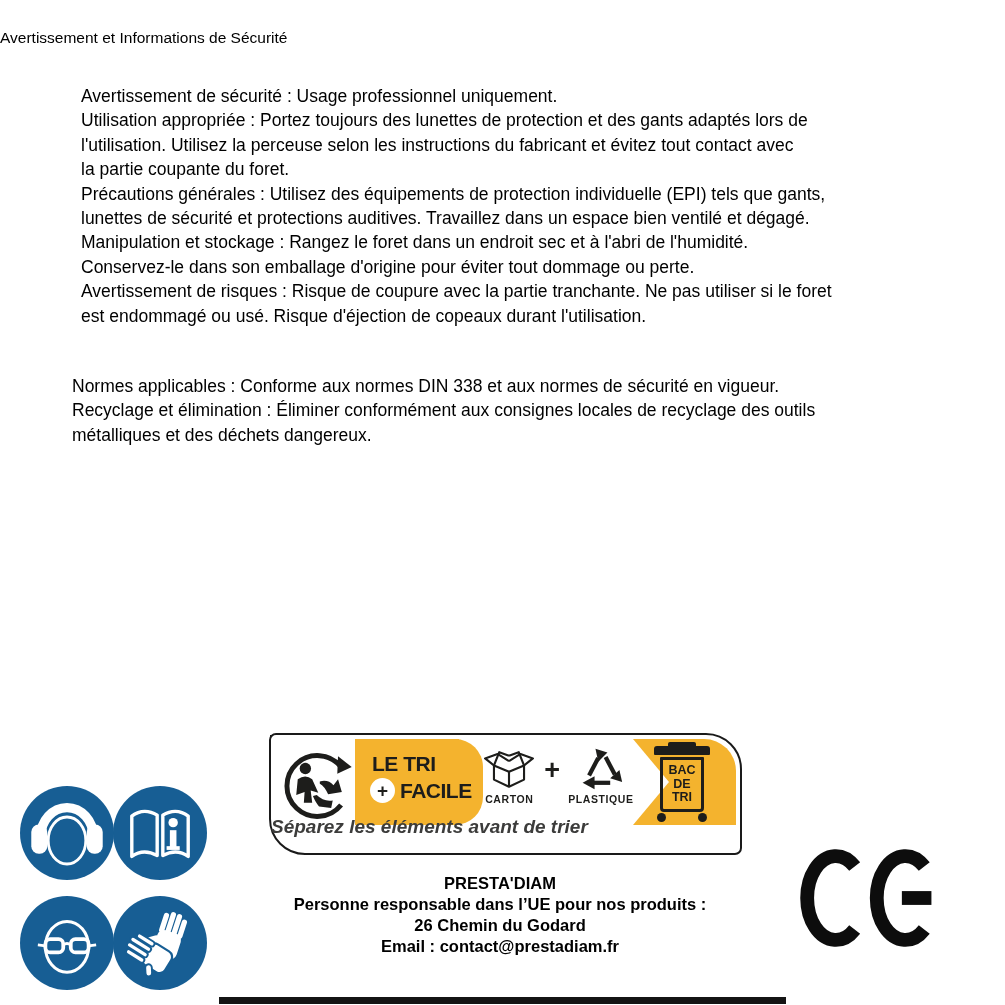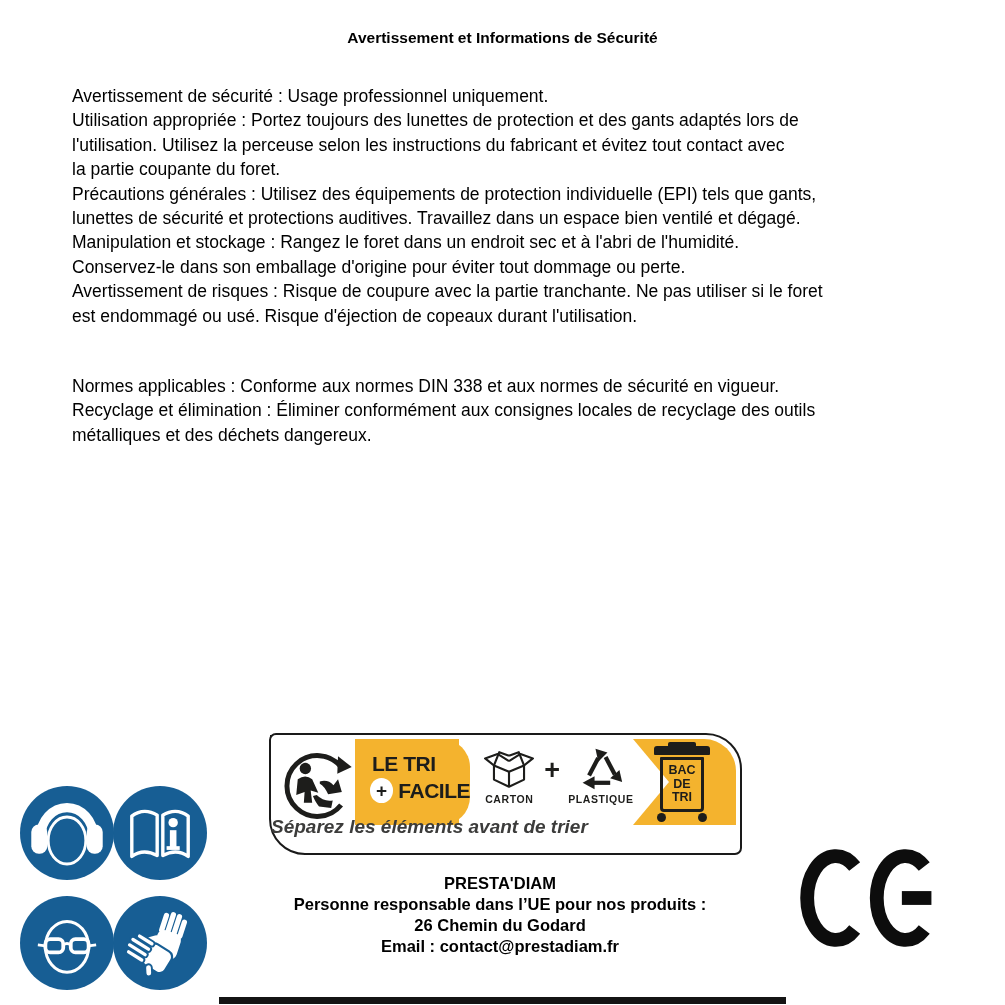--- a/index.html
+++ b/index.html
@@ -3,27 +3,27 @@
 <meta charset="utf-8">
 <style>
   * { margin:0; padding:0; box-sizing:border-box; }
   html,body { background:#ffffff; }
   #page {
     position:relative; width:1005px; height:1005px; background:#ffffff;
     font-family:"Liberation Sans", sans-serif; color:#000; overflow:hidden;
   }
   .title {
     position:absolute; top:29px; left:0; width:100%;
-    text-align:center; font-size:15.5px; font-weight:bold;
+    font-size:15.5px; font-weight:normal;
   }
   .bodyblock {
     position:absolute; left:72px; width:874px;
     font-size:17.5px; line-height:24.4px; white-space:pre-line;
   }
-  .block1 { top:84px; }
+  .block1 { top:84px;margin-left:9px; }
   .block2 { top:374px; }
 
   .fr-label { position:absolute; left:269px; top:707px; font-size:15px; font-weight:bold; color:#1d1d1b;margin-top:24px; }
 
   .banner {
     position:absolute; left:269px; top:733px; width:473px; height:122px;
     background:#fff; border:2px solid #1a1a1a; border-radius:7px 36px 7px 36px;
   }
   .triman { position:absolute; left:7px; top:8px; width:76px; height:86px; }
 
@@ -35,21 +35,21 @@
     position:absolute; left:104px; top:0; width:210px; height:100%;
     background:#ffffff;
     clip-path:polygon(0 0, calc(100% - 36px) 0, 100% 50%, calc(100% - 36px) 100%, 0 100%);
     display:flex; align-items:flex-start; justify-content:center; gap:8px; padding:7px 26px 0 14px;
   }
   .mat { display:flex; flex-direction:column; align-items:center; }
   .mat-label { font-size:10.5px; font-weight:bold; letter-spacing:0.6px; color:#1d1d1b; margin-top:1px; }
   .mid-plus { font-size:27px; font-weight:bold; color:#1d1d1b; margin-top:9px; }
 
   .tab {
-    position:absolute; left:0; top:0; width:115px; height:100%;
+    position:absolute; left:0; top:0; width:128px; height:100%;
     background:#F4B32E; border-radius:0 28px 28px 0; padding:13px 0 0 17px;
   }
   .tab-line1 { font-size:21px; font-weight:800; letter-spacing:-0.5px; color:#1d1d1b; line-height:23px; }
   .tab-line2 { display:flex; align-items:center; gap:5px; margin-top:3px; margin-left:-2px; }
   .plus-badge {
     width:25px; height:25px; border-radius:50%; background:#fff;
     display:flex; align-items:center; justify-content:center;
     font-size:19px; font-weight:800; color:#1d1d1b;
   }
   .tab-facile { font-size:21px; font-weight:800; letter-spacing:-0.5px; color:#1d1d1b; }

